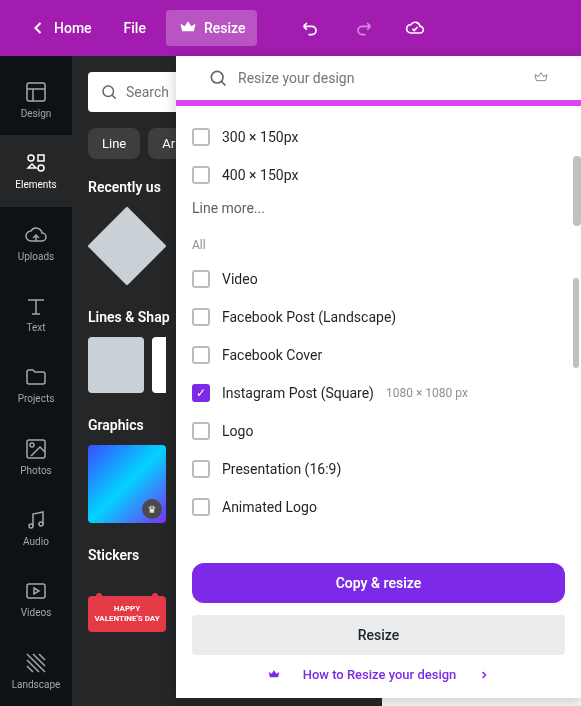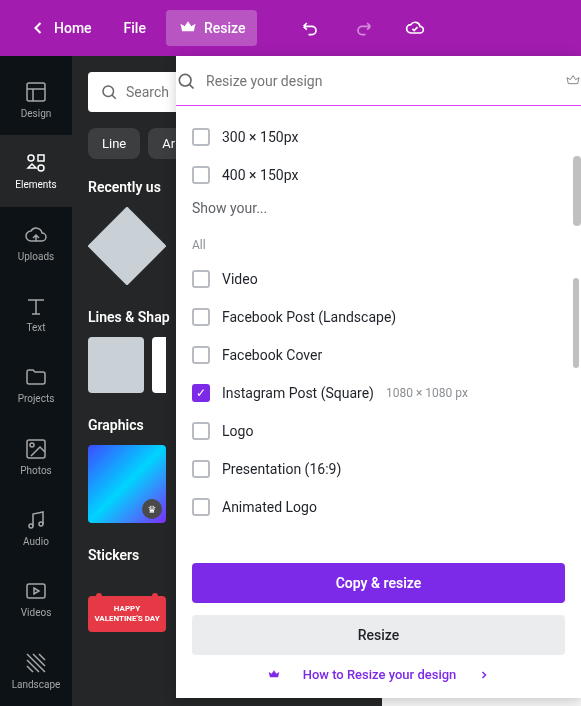--- a/index.html
+++ b/index.html
@@ -19,31 +19,31 @@
 .chips{display:flex;gap:8px;margin-bottom:20px}
 .chip{background:#3d3e3f;color:#fff;padding:8px 14px;border-radius:8px;font-size:13px}
 .sect{color:#fff;font-size:14px;font-weight:600;margin-bottom:12px}
 .thumb-row{display:flex;gap:8px;margin-bottom:24px}
 .thumb{width:78px;height:78px;background:#c9d0d6;border-radius:4px;position:relative}
 .diamond{transform:rotate(45deg);width:56px;height:56px;background:#c9d0d6;margin:11px}
 .grad{background:linear-gradient(135deg,#3b4dff,#00d4ff,#7b2ff7)}
 .sticker{width:78px;height:78px;display:flex;align-items:center;justify-content:center}
 .badge-crown{position:absolute;bottom:4px;right:4px;width:20px;height:20px;background:#4a4a4a;border-radius:50%;display:flex;align-items:center;justify-content:center;color:#fff;font-size:10px}
 .resize-panel{position:absolute;left:176px;top:56px;width:405px;bottom:8px;background:#fff;box-shadow:0 2px 12px rgba(0,0,0,0.2);display:flex;flex-direction:column}
-.resize-search{height:50px;display:flex;align-items:center;padding:0 0;gap:10px;border-bottom:1px solid #d946ef}
+.resize-search{height:50px;display:flex;align-items:center;padding:0 32px;gap:10px;border-bottom:6px solid #d946ef}
 .resize-search input{border:none;outline:none;font-size:14px;flex:1;color:#666}
 .resize-body{flex:1;overflow-y:auto;padding:12px 16px;position:relative}
 .opt{display:flex;align-items:center;gap:12px;padding:10px 0;font-size:14px;color:#1f2329}
 .cb{width:18px;height:18px;border:2px solid #b8bcc2;border-radius:3px;flex-shrink:0}
 .cb.checked{background:#7d2ae8;border-color:#7d2ae8;display:flex;align-items:center;justify-content:center;color:#fff;font-size:12px}
 .showmore{color:#5f6368;font-size:14px;padding:6px 0;cursor:pointer}
 .grouplabel{color:#8b8f94;font-size:12px;padding:16px 0 8px}
 .dims{color:#8b8f94;font-size:12px;}
 .resize-footer{padding:16px;display:flex;flex-direction:column;gap:12px}
-.btn-primary{background:#7d2ae8;color:#fff;border:none;padding:12px;border-radius:4px;font-size:14px;font-weight:600;cursor:pointer}
+.btn-primary{background:#7d2ae8;color:#fff;border:none;padding:12px;border-radius:12px;font-size:14px;font-weight:600;cursor:pointer}
 .btn-secondary{background:#ebeced;color:#1f2329;border:none;padding:12px;border-radius:4px;font-size:14px;font-weight:500;cursor:pointer}
 .howto{text-align:left;color:#7d2ae8;font-size:13px;font-weight:500;display:flex;align-items:center;justify-content:center;gap:22px;cursor:pointer}
 .scroll-ind{position:absolute;right:0;top:100px;width:8px;height:70px;background:#c0c0c0;border-radius:4px}
 .scroll-ind2{position:absolute;right:2px;top:172px;width:6px;height:90px;background:#c0c0c0;border-radius:3px}
 .valentine{background:#e63946;color:#fff;font-size:8px;font-weight:bold;padding:8px 6px;border-radius:4px;text-align:center;line-height:1.2;position:relative}
 .valentine::before,.valentine::after{content:'';position:absolute;width:6px;height:6px;background:#e63946;border-radius:50%;top:-3px}
 .valentine::before{left:8px}.valentine::after{right:8px}
 </style>
 </head>
 <body>
@@ -210,21 +210,21 @@
   </div>
   <div class="resize-body">
     <div class="opt">
         <div class="cb"></div>
         <span>300 × 150px</span>
       </div>
     <div class="opt">
         <div class="cb"></div>
         <span>400 × 150px</span>
       </div>
-    <div class="showmore">Show your...</div>
+    <div class="showmore">Line more...</div>
     <div class="grouplabel">All</div>
     <div class="opt">
         <div class="cb"></div>
         <span>Video</span>
       </div>
     <div class="opt">
         <div class="cb"></div>
         <span>Facebook Post (Landscape)</span>
       </div>
     <div class="opt">

